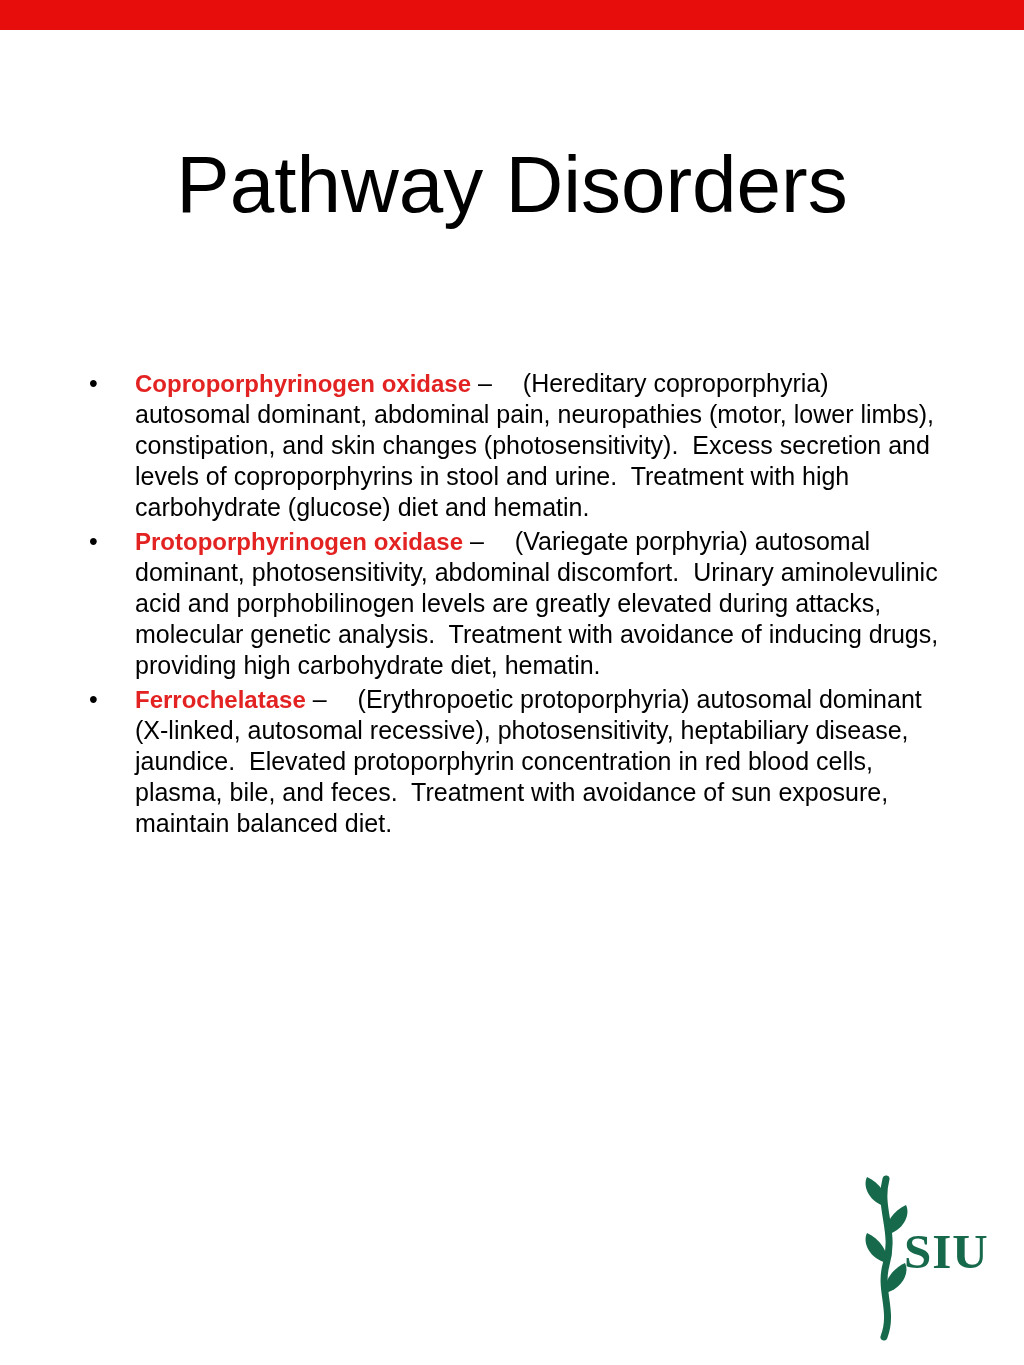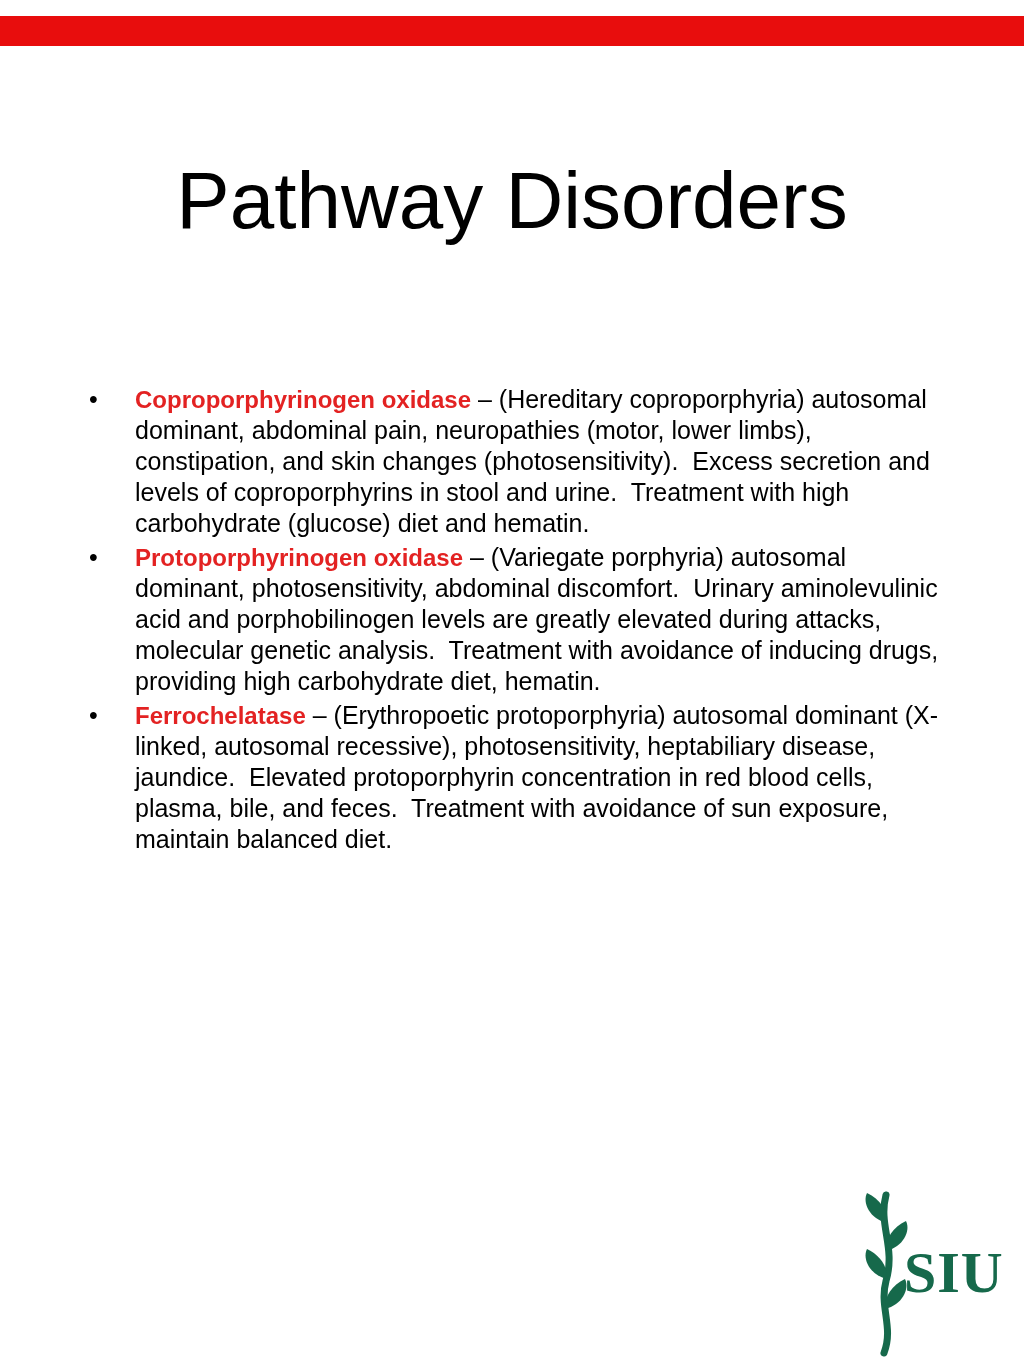--- a/index.html
+++ b/index.html
@@ -19,21 +19,21 @@
   }
   .top-bar {
     position: absolute;
     top: 0;
     left: 0;
     width: 100%;
     height: 30px;
     background: #e80d0d;
   }
   .slide-title {
-    margin: 16px;
+    margin: 0;
     padding-top: 140px;
     text-align: center;
     font-size: 80px;
     font-weight: 400;
     color: #000000;
     line-height: 1.12;
     letter-spacing: 0px;
   }
   .bullet-list {
     list-style: none;
@@ -60,39 +60,40 @@
     color: #e32222;
     font-weight: 700;
     font-size: 24px;
     white-space: pre-wrap;
   }
   .separator {
     white-space: pre-wrap;
   }
   .body-text {
     white-space: pre-wrap;
+    margin-left: 24px;
   }
   .siu-logo {
     position: absolute;
     right: 12px;
     bottom: 22px;
     width: 160px;
     height: 170px;
     display: flex;
     align-items: center;
   }
   .siu-logo svg {
     display: block;
   }
   .logo-text {
     position: absolute;
     left: 52px;
     top: 50px;
     font-family: "Liberation Serif", serif;
-    font-size: 58px;
+    font-size: 49px;
     font-weight: 700;
     color: #16694b;
     letter-spacing: 1px;
   }
 </style>
 </head>
 <body>
 
 <div class="slide">
 

